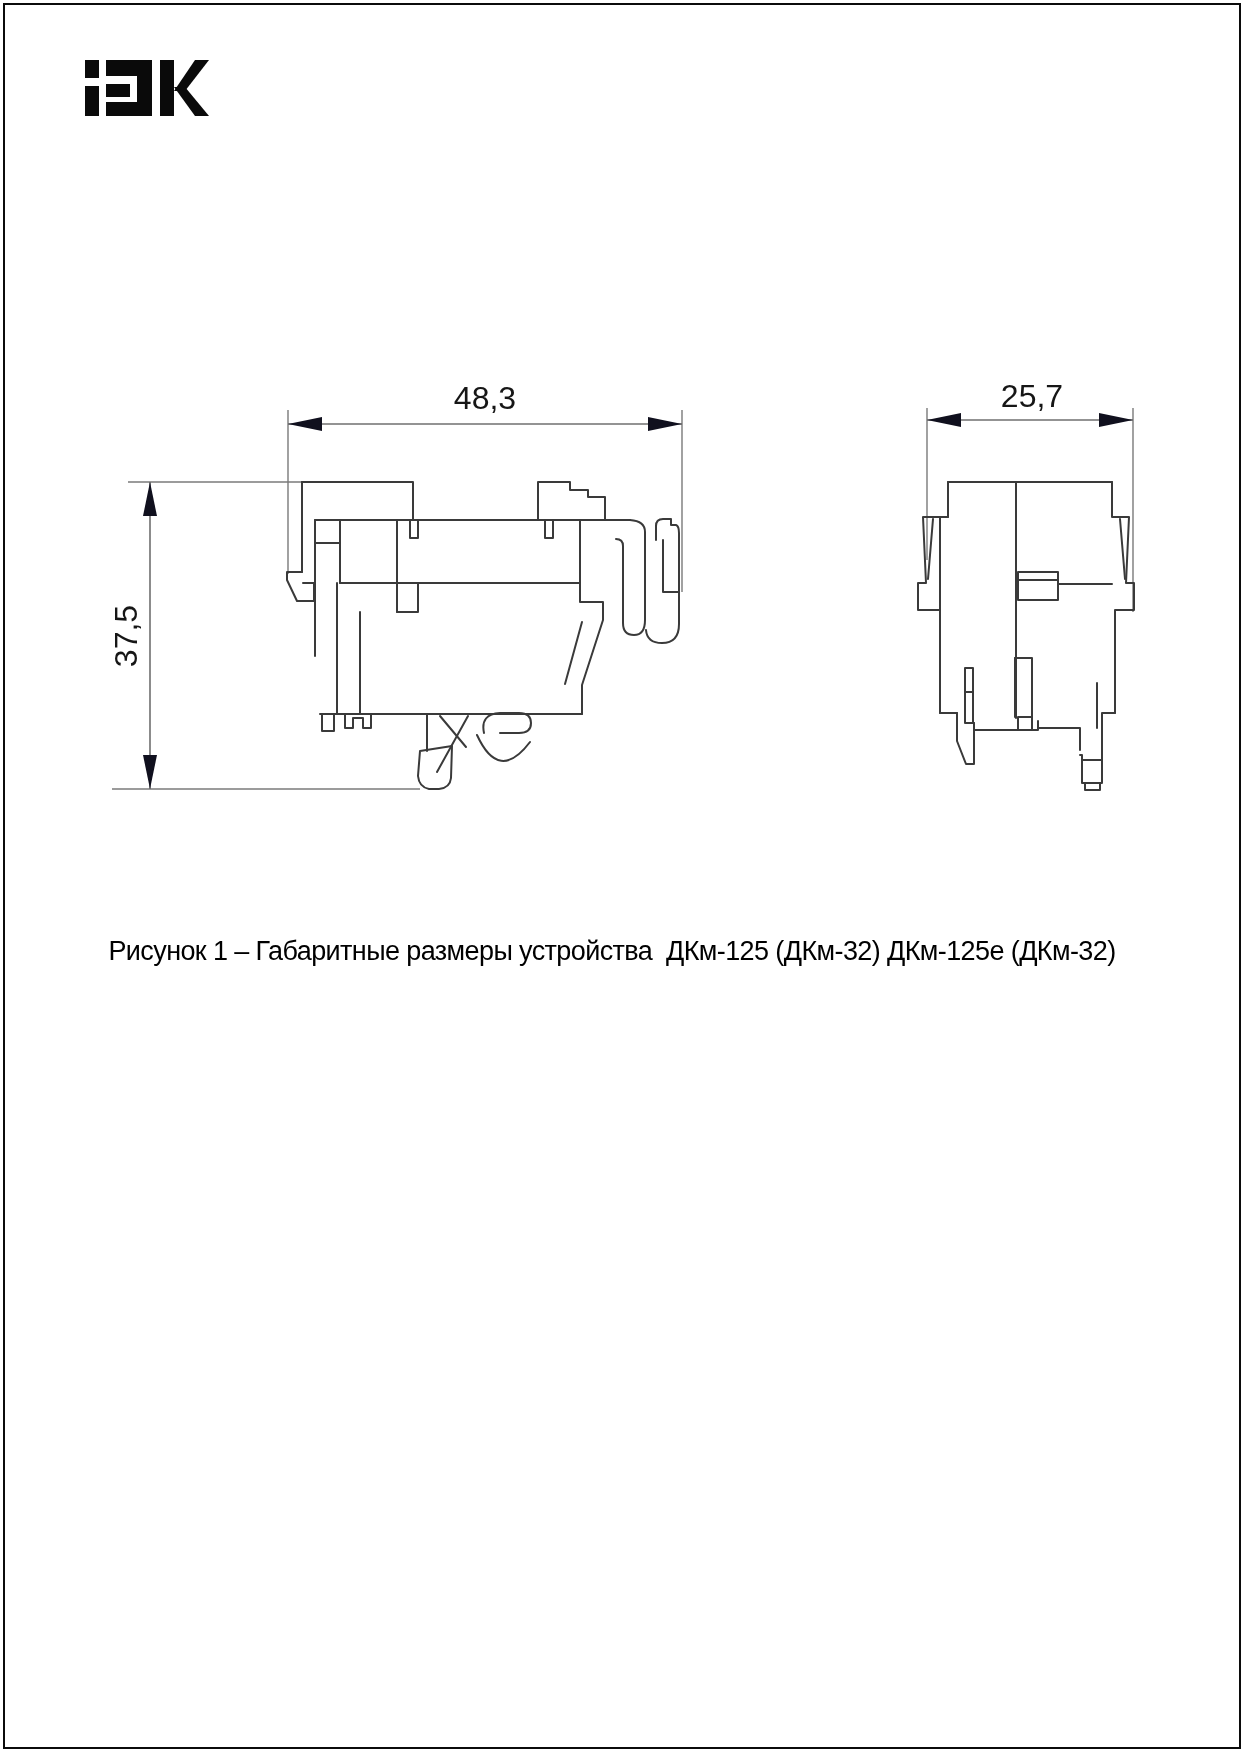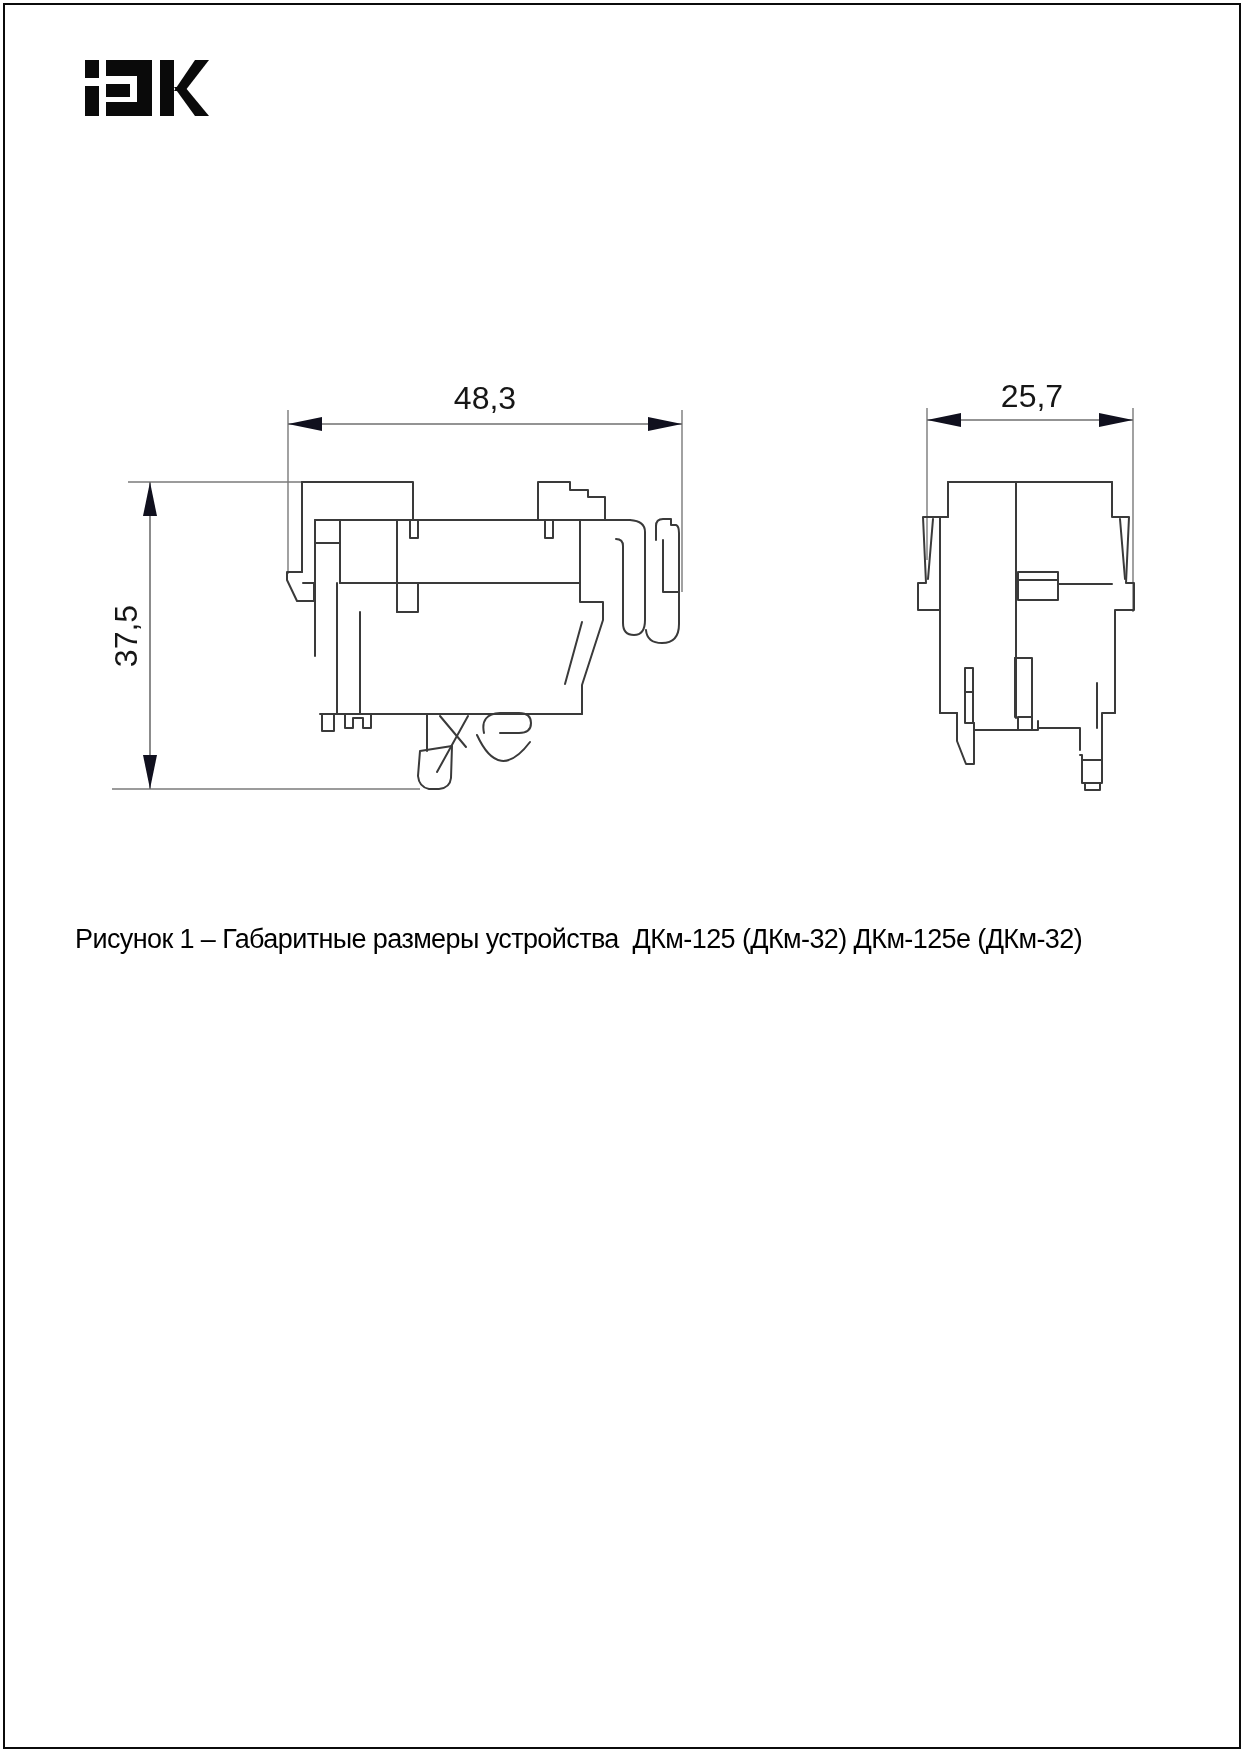--- a/index.html
+++ b/index.html
@@ -21,21 +21,21 @@
   .dimline{stroke:#6f6f6f;stroke-width:1.6;fill:none;}
   .extline{stroke:#7a7a7a;stroke-width:1.4;fill:none;}
   .arrow{fill:#10101e;stroke:none;}
   .dimtext{
     font-family:"Liberation Sans", sans-serif;
     font-size:32px;fill:#161616;
   }
   .caption{
     position:absolute;left:75px;top:922px;width:1050px;
     font-size:27px;line-height:34px;letter-spacing:-0.6px;
-    color:#000;white-space:pre-wrap;margin:0;
+    color:#000;white-space:pre-wrap;margin:12px;text-align:center;
   }
 </style>
 </head>
 <body>
 
 <div>
 
   <div class="page-border"></div>
 
   <svg class="logo" viewBox="0 0 124 58" role="img" aria-label="IEK">

